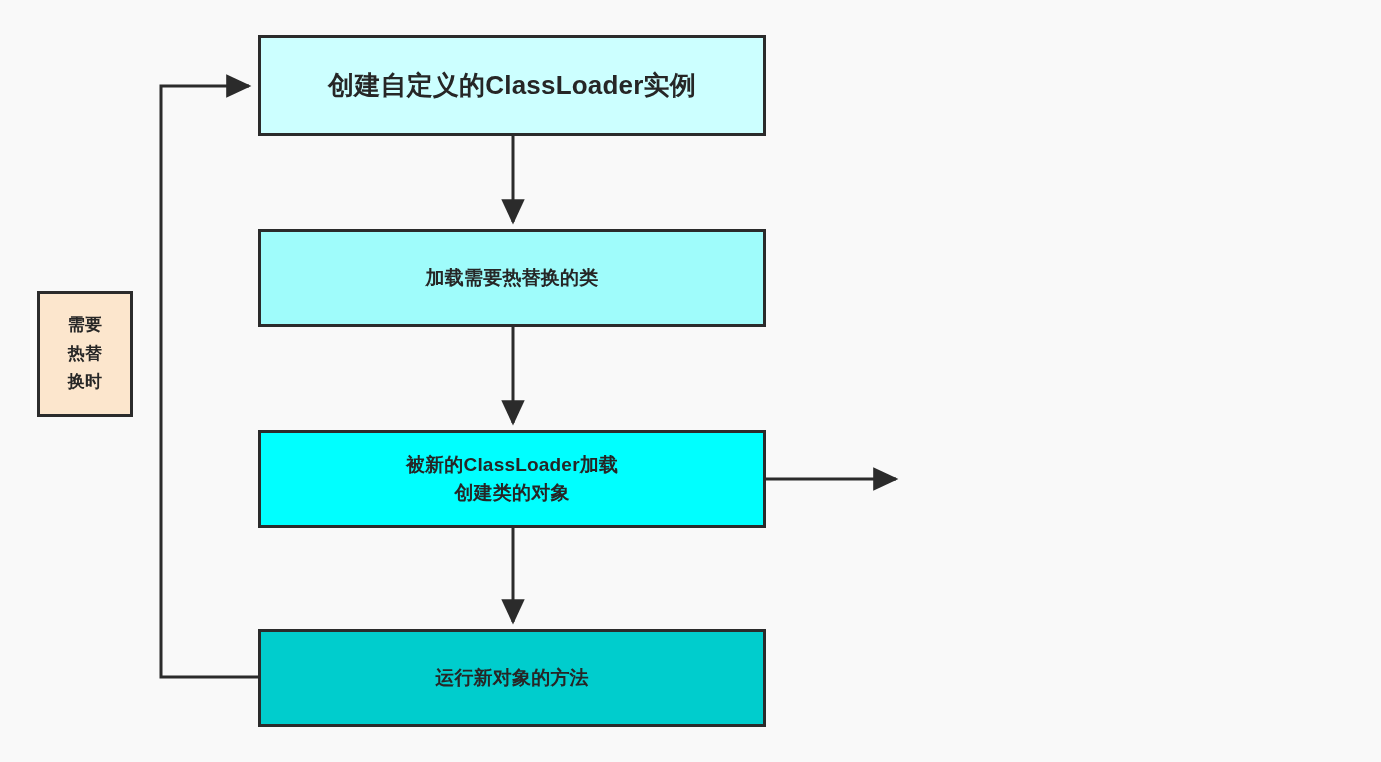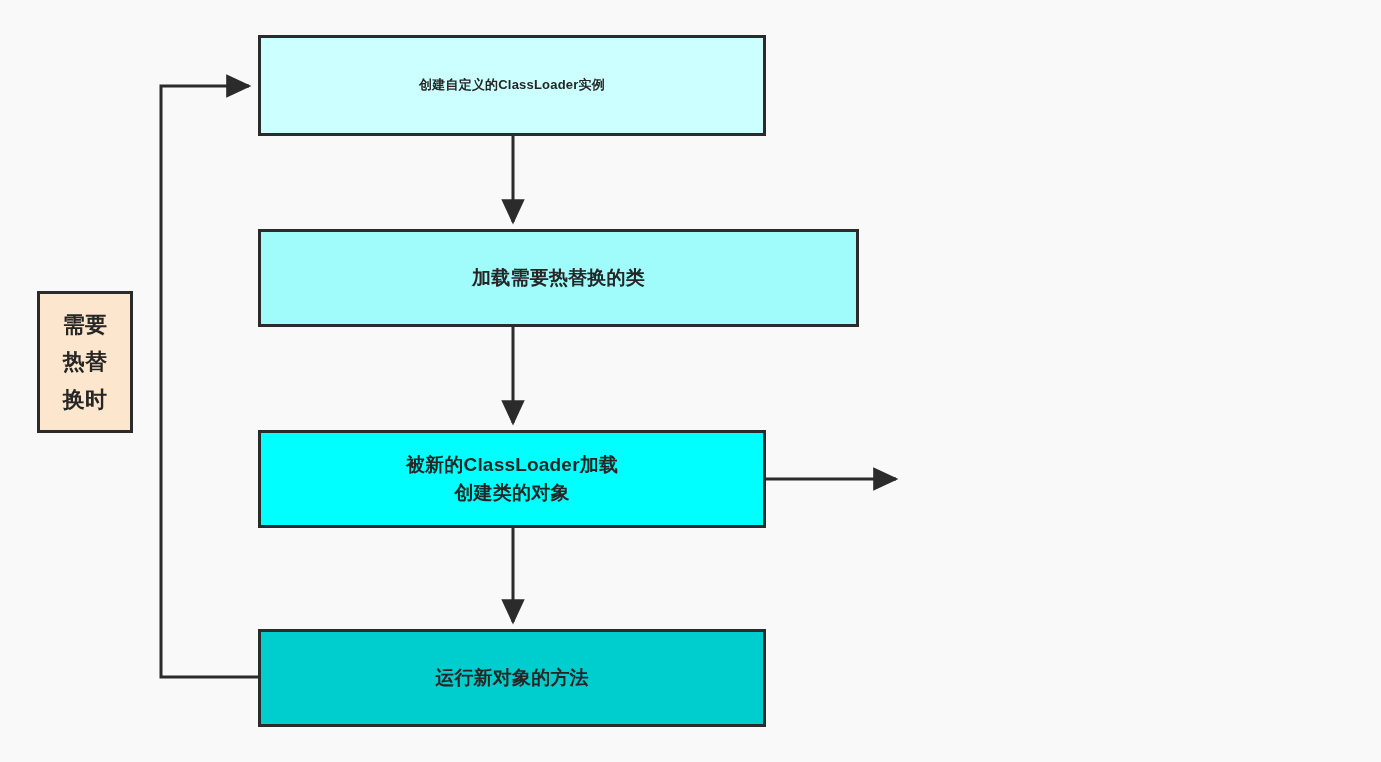--- a/index.html
+++ b/index.html
@@ -42,26 +42,26 @@
   .node-label {
     white-space: pre-line;
     display: block;
   }
   #node-create-loader {
     left: 258px;
     top: 35px;
     width: 508px;
     height: 101px;
     background: #ccffff;
-    font-size: 13px;
+    font-size: 26px;
   }
   #node-load-class {
     left: 258px;
     top: 229px;
-    width: 601px;
+    width: 508px;
     height: 98px;
     background: #9ffcfb;
     font-size: 19px;
   }
   #node-new-loader {
     left: 258px;
     top: 430px;
     width: 508px;
     height: 98px;
     background: #00ffff;
@@ -80,23 +80,23 @@
     top: 430px;
     width: 442px;
     height: 98px;
     background: #00fa7d;
     font-size: 19px;
   }
   #node-hotswap-note {
     left: 37px;
     top: 291px;
     width: 96px;
-    height: 142px;
+    height: 126px;
     background: #fce6cd;
-    font-size: 22px;
+    font-size: 17px;
     line-height: 1.7;
   }
 </style>
 </head>
 <body>
 
 <div id="canvas">
 
   <svg class="connectors" viewBox="0 0 1381 762" width="1381" height="762" xmlns="http://www.w3.org/2000/svg">
     <defs>

